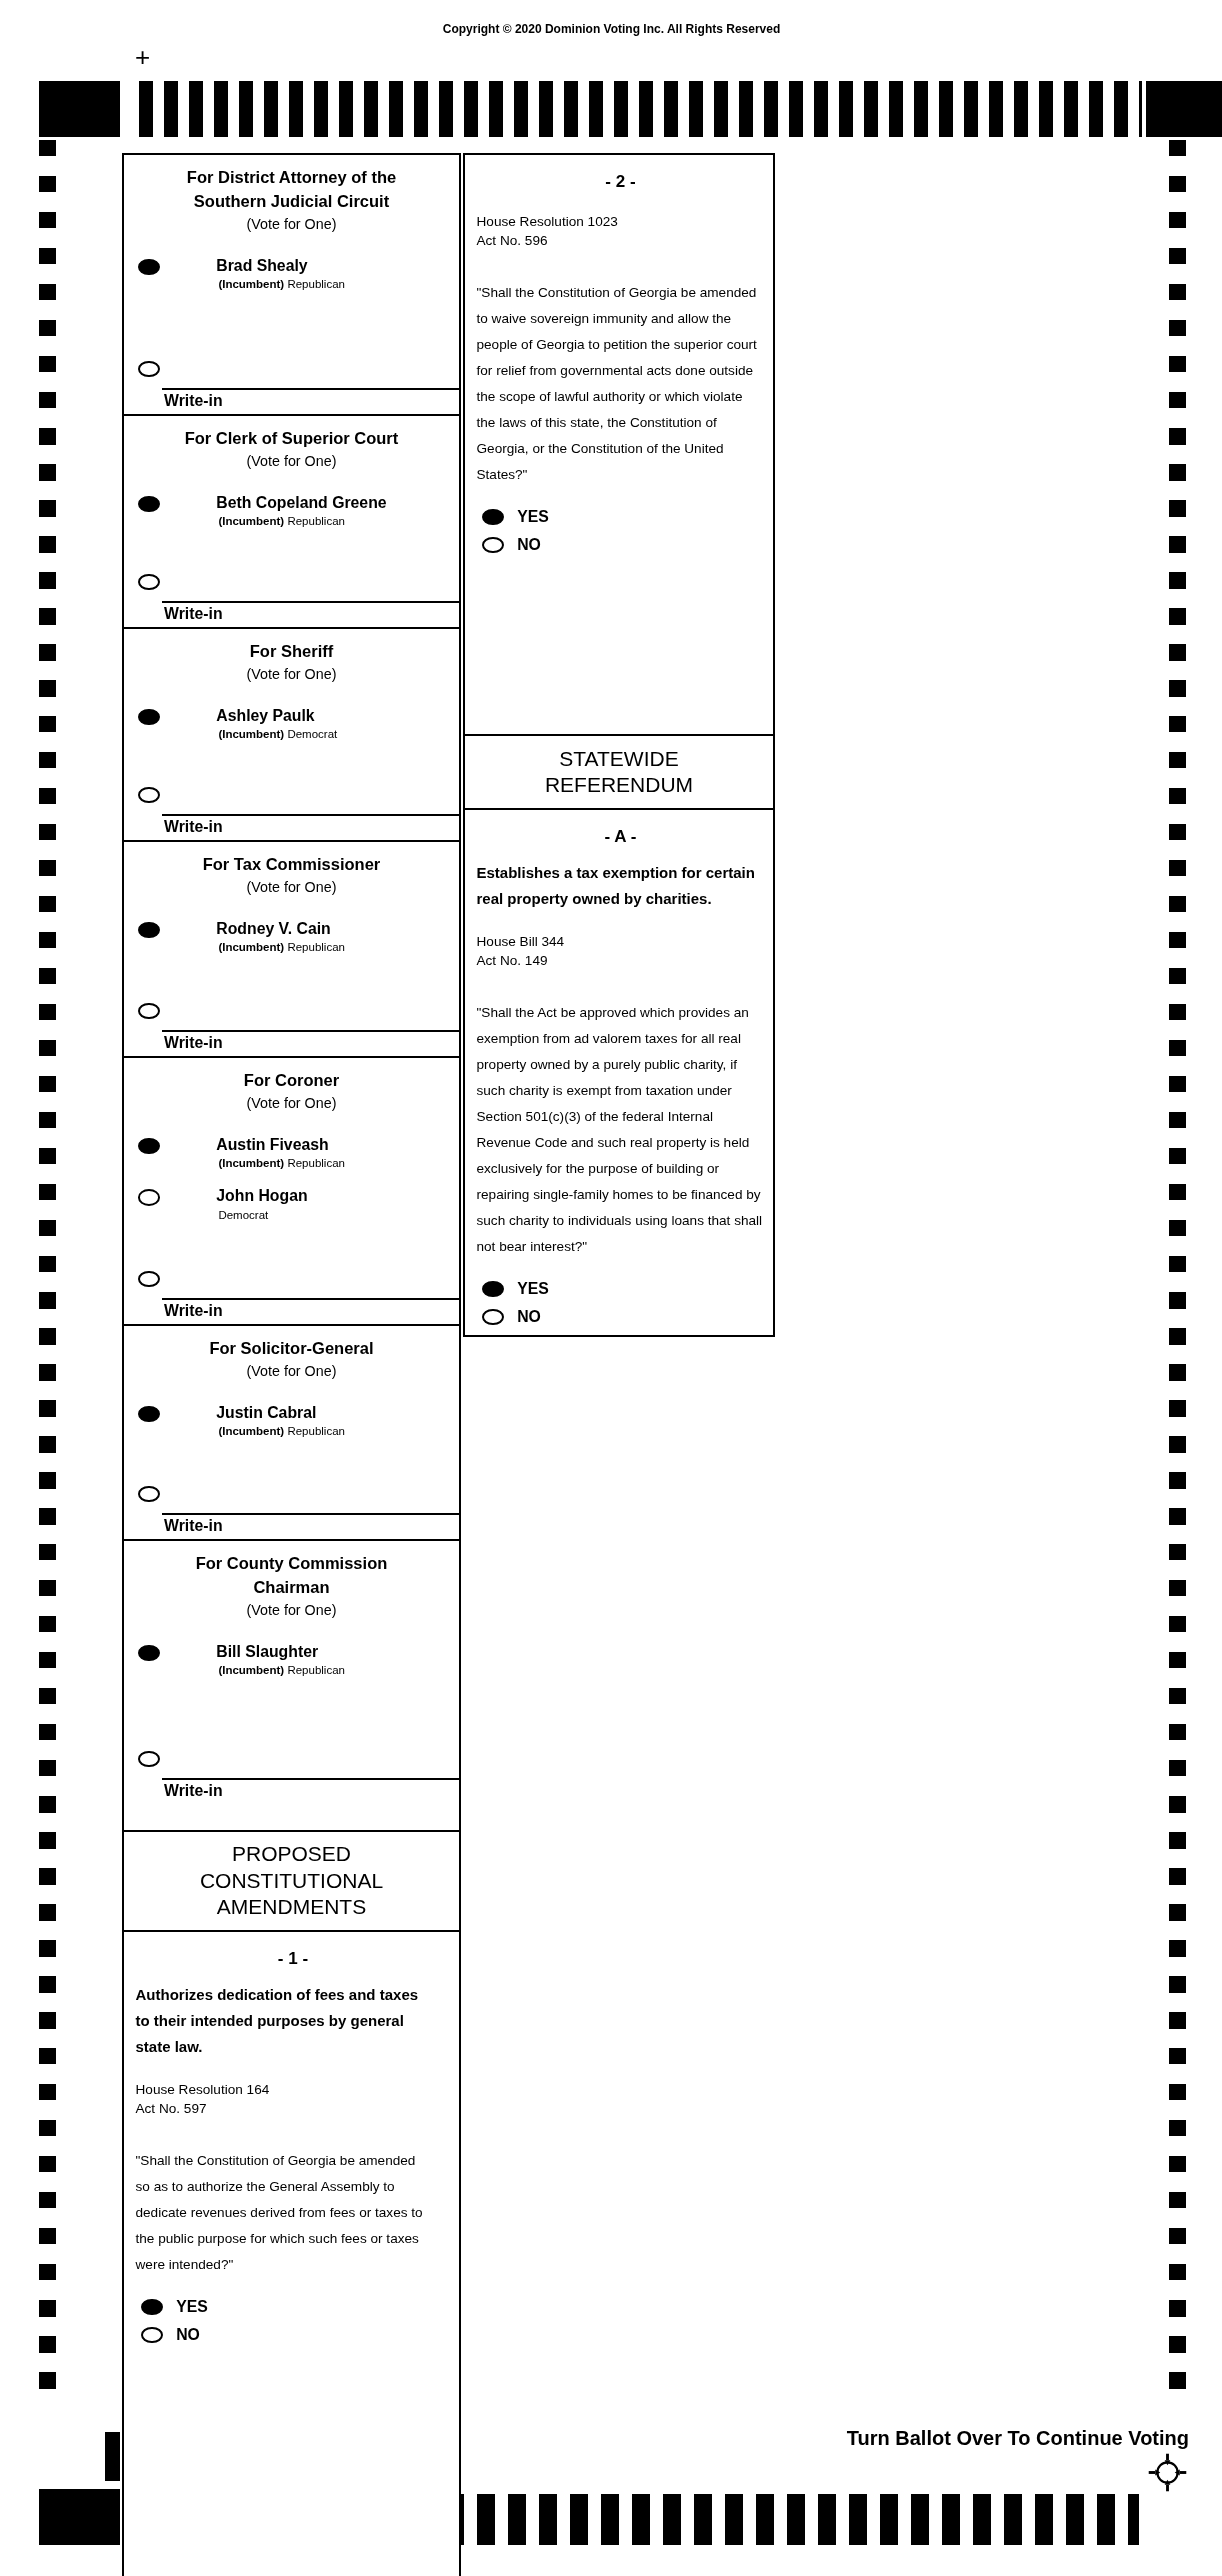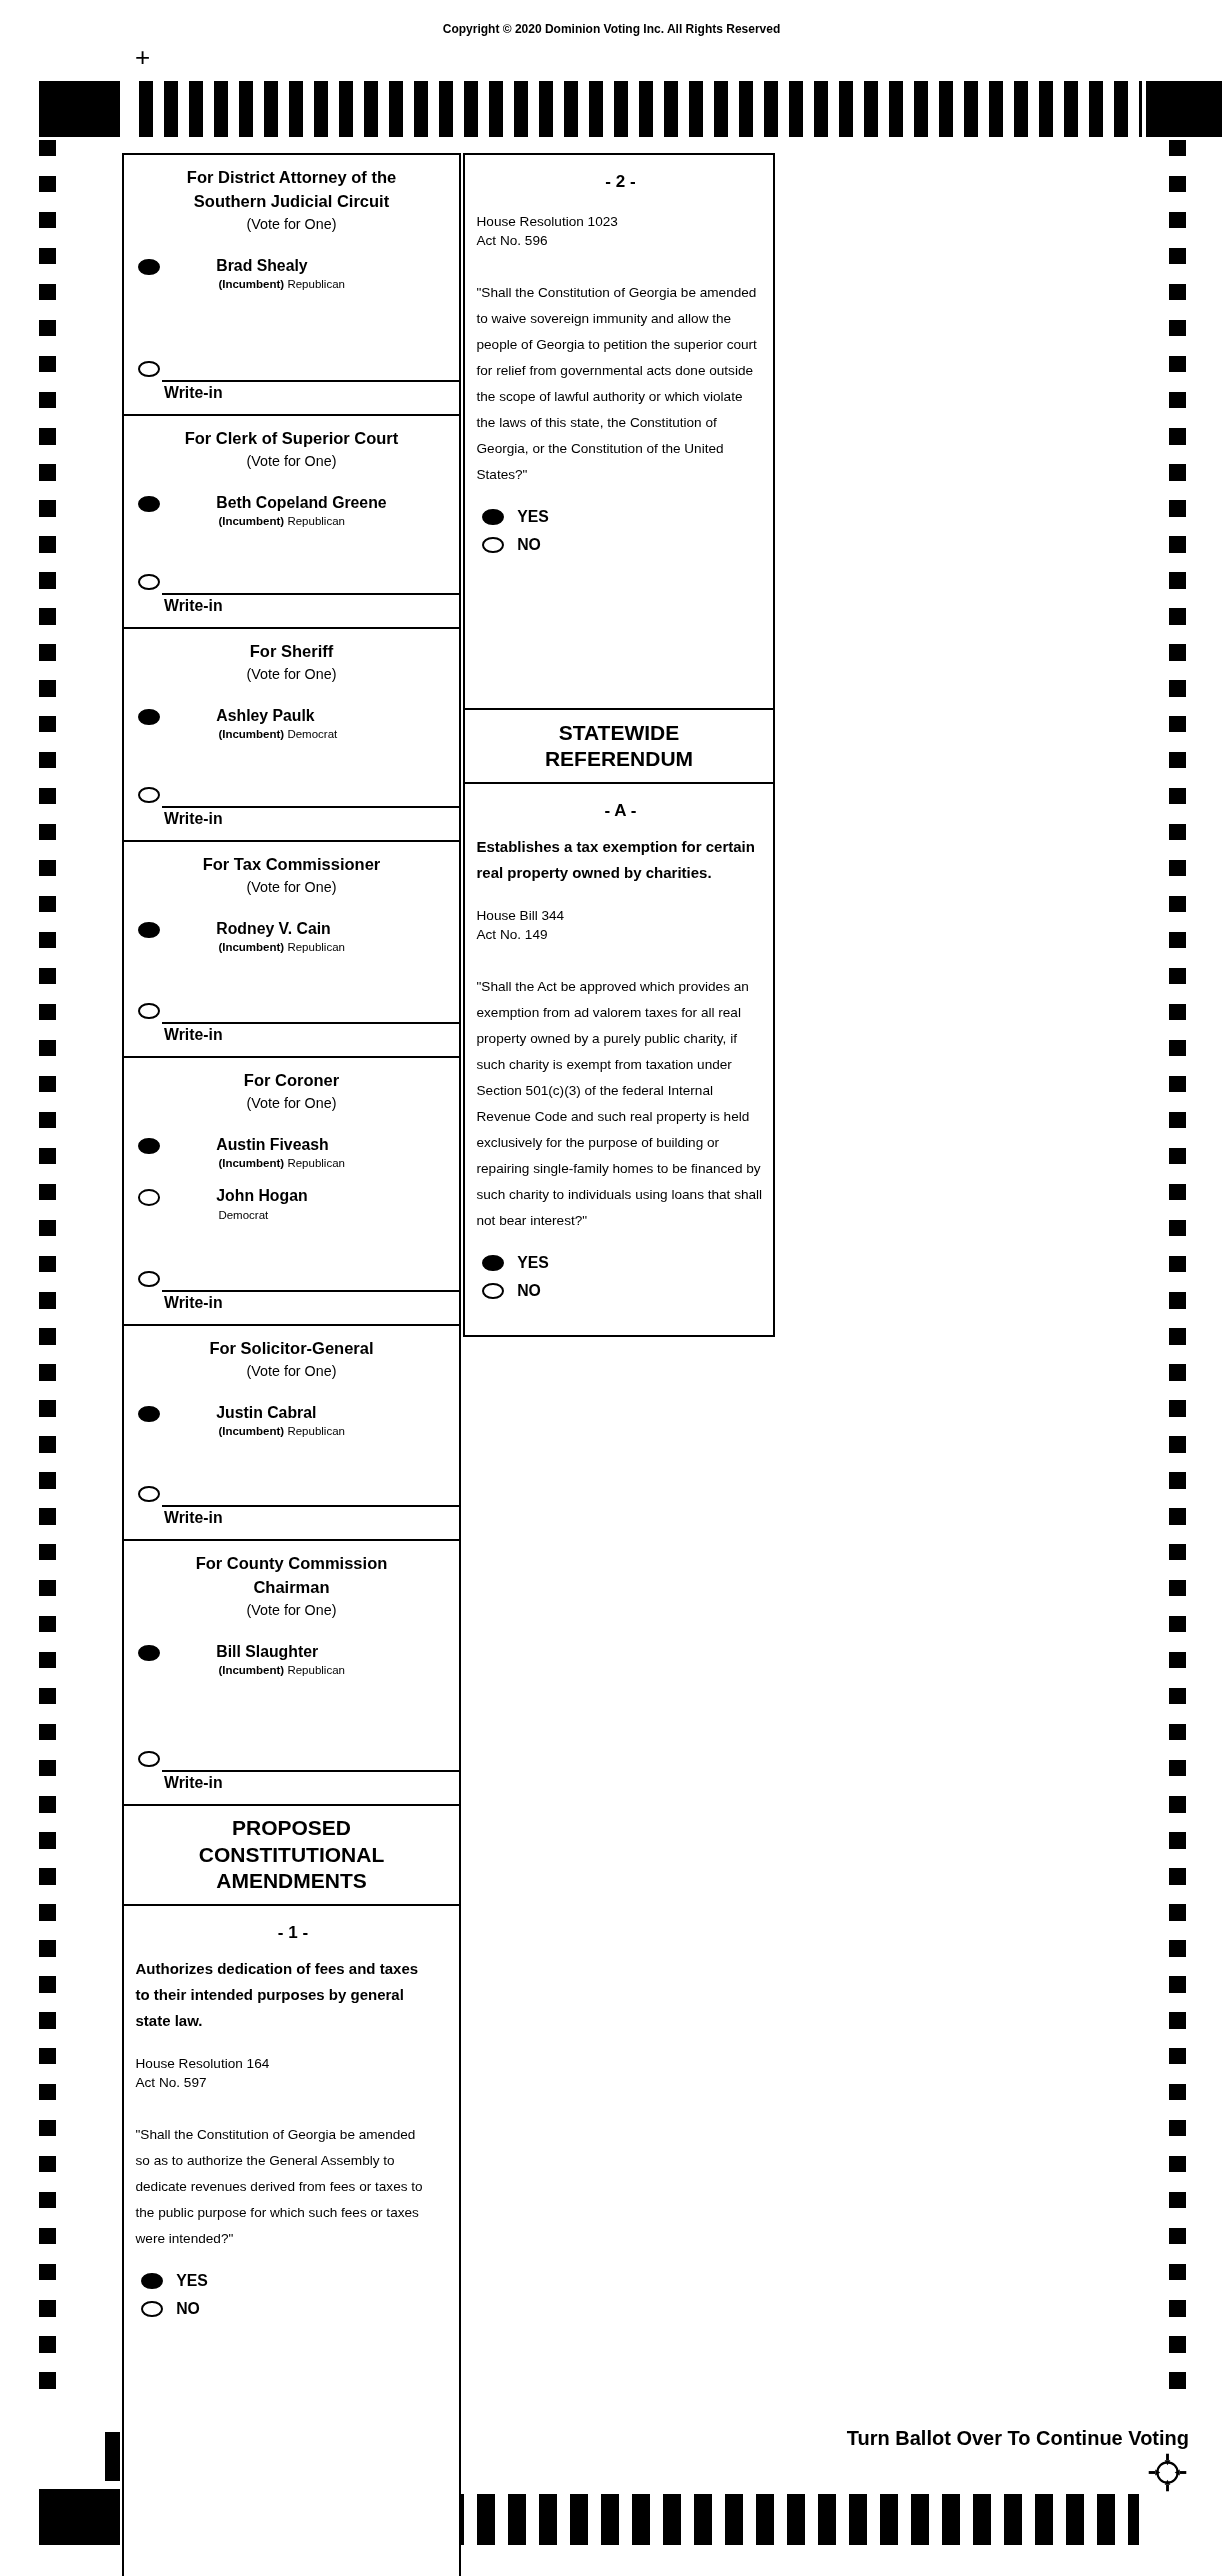--- a/index.html
+++ b/index.html
@@ -48,26 +48,26 @@
   .bubble{display:inline-block;width:22px;height:16.5px;border:2.1px solid #000;
           border-radius:50%;box-sizing:border-box;flex:0 0 auto;background:#fff;}
   .bubble[data-filled="true"]{background:#000;}
   .cand .bubble{margin-top:2.9px;}
   .cinfo{margin-left:12px;}
   .cname{display:block;font-size:15.8px;font-weight:bold;line-height:20px;}
   .cparty{display:block;font-size:11.5px;line-height:15.8px;margin:1.4px 0 0 2.1px;}
   .inc{font-weight:bold;}
   .inc:empty{display:none;}
   .wbubble{position:absolute;left:14.3px;bottom:37px;}
-  .writein{position:absolute;left:38px;right:0;bottom:8px;height:24px;
+  .writein{position:absolute;left:38px;right:0;bottom:0;height:24px;
            border-top:2.1px solid #000;}
   .wlabel{font-size:15.8px;font-weight:bold;line-height:21.5px;padding-left:2.1px;}
   
   .colheader{display:flex;align-items:center;justify-content:center;text-align:center;
-             font-size:21px;font-weight:bold;line-height:26.5px;white-space:pre-line;}
+             font-size:21px;font-weight:normal;line-height:26.5px;white-space:pre-line;margin-top:26px;}
   
   .measure{padding:0 8.6px 0 11.5px;}
   .m-num{font-size:17px;font-weight:bold;text-align:center;margin-top:17px;}
   .m-summary{font-size:15px;font-weight:bold;line-height:26px;margin-top:13px;max-width:288px;}
   .m-bill{font-size:13.6px;line-height:18.6px;margin-top:21px;max-width:288px;}
   .m-question{font-size:13.6px;line-height:26px;margin-top:30px;max-width:289px;}
   .opt{display:flex;align-items:center;margin:20px 0 0 5.7px;}
   .opt + .opt{margin-top:10px;}
   .olabel{font-size:15.8px;font-weight:bold;margin-left:13px;}
 </style>

